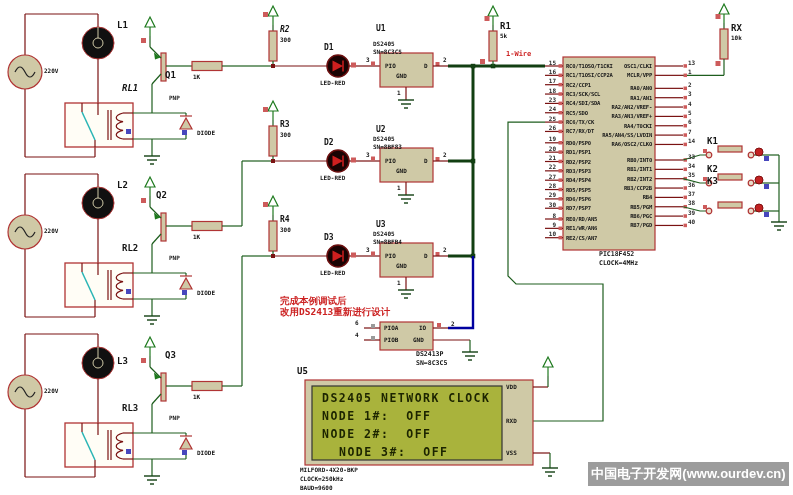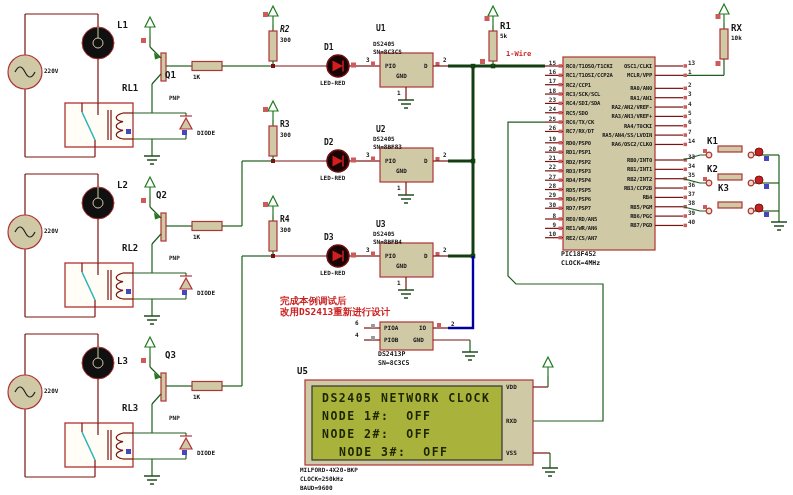--- a/index.html
+++ b/index.html
@@ -2,21 +2,21 @@
 <html style="--wr: #7a1212; --wg: #1e5e1e; --bus: #123f12; --wb: #0000a0; --comp: #b03434; --tan: #cfc9a6; --cyan: #2ab5b5; --pwr: #1e7a1e; --pred: #cd5b5b; --pblue: #4747bd; --lcd: #a9b33c; --notered: #cc2222; --wmbg: #9c9c9c;"><head>
 <meta charset="utf-8">
 <style>
   html,body{margin:0;padding:0;background:#fff;}
   #stage{position:relative;width:793px;height:495px;background:#fff;overflow:hidden;
          font-family:"DejaVu Sans Mono",monospace;}
   #stage svg{position:absolute;left:0;top:0;}
   .lbl{position:absolute;color:#141414;white-space:pre;line-height:1.05;}
   .lb9{font:bold 9px "DejaVu Sans Mono",monospace;}
   .lb8{font:bold 8px "DejaVu Sans Mono",monospace;}
-  .lb65{font:bold 6.5px "DejaVu Sans Mono",monospace;}
+  .lb65{font:bold 6.5px "DejaVu Sans Mono",monospace;margin-left:38px;}
   .lb6{font:bold 6px "DejaVu Sans Mono",monospace;}
   .pnum{font:bold 6px "DejaVu Sans Mono",monospace;color:#2b2b2b;}
   .pname{font:bold 5.5px "DejaVu Sans Mono",monospace;color:#1a1a1a;letter-spacing:-0.2px;}
   .lred{font:bold 9.5px "DejaVu Sans Mono",monospace;color:var(--notered);}
   .lbus{font:bold 7px "DejaVu Sans Mono",monospace;color:var(--notered);}
   .lcdline{font:bold 11.5px "DejaVu Sans Mono",monospace;color:#1c2400;letter-spacing:1.5px;}
   .wm{position:absolute;left:588px;top:462px;width:201px;height:24px;background:var(--wmbg);
       color:#fff;font:bold 13px "Liberation Sans",sans-serif;line-height:24px;text-align:center;}
   .ralign{text-align:right;}
   
@@ -280,21 +280,21 @@
     <line class="wr" x1="533" y1="453" x2="550" y2="453"></line>
     <line class="wg" x1="550" y1="453" x2="550" y2="468"></line>
   </g>
   <use href="#sym-pwr" transform="translate(548,360)"></use>
   <use href="#sym-gnd" transform="translate(550,468)"></use>
 </svg>
 
 <div id="labels">
       <div class="lbl lb9" style="left: 117px; top: 20px;">L1</div>
       <div class="lbl lb9" style="left: 165px; top: 30px; margin-top: 40px;">Q1</div>
-      <div class="lbl lb9" style="left: 122px; top: 83px;">RL1</div>
+      <div class="lbl lb9" style="left: 122px; top: 83px; font-style: italic;">RL1</div>
       <div class="lbl lb6" style="left: 44px; top: 67px;">220V</div>
       <div class="lbl lb6" style="left: 193px; top: 73px;">1K</div>
       <div class="lbl lb6" style="left: 169px; top: 94px;">PNP</div>
       <div class="lbl lb6" style="left: 197px; top: 129px;">DIODE</div>
       <div class="lbl lb9" style="left: 117px; top: 180px;">L2</div>
       <div class="lbl lb9" style="left: 156px; top: 190px;">Q2</div>
       <div class="lbl lb9" style="left: 122px; top: 243px;">RL2</div>
       <div class="lbl lb6" style="left: 44px; top: 227px;">220V</div>
       <div class="lbl lb6" style="left: 193px; top: 233px;">1K</div>
       <div class="lbl lb6" style="left: 169px; top: 254px;">PNP</div>
@@ -340,21 +340,21 @@
       <div class="lbl lb6" style="left: 373px; top: 230px;">DS2405</div>
       <div class="lbl lb6" style="left: 373px; top: 238px;">SN=8BFB4</div>
       <div class="lbl lb6" style="left: 385px; top: 252px;">PIO</div>
       <div class="lbl lb6" style="left: 424px; top: 252px;">D</div>
       <div class="lbl lb6" style="left: 396px; top: 262px;">GND</div>
       <div class="lbl lb6" style="left: 366px; top: 246px;">3</div>
       <div class="lbl lb6" style="left: 443px; top: 246px;">2</div>
       <div class="lbl lb6" style="left: 397px; top: 279px;">1</div>
       <div class="lbl lb9" style="left: 707px; top: 136px;">K1</div>
       <div class="lbl lb9" style="left: 707px; top: 164px;">K2</div>
-      <div class="lbl lb9" style="left: 707px; top: 183px; margin-left: 11px;">K3</div>
+      <div class="lbl lb9" style="left: 707px; top: 176px;">K3</div>
       <div class="lbl lb9" style="left: 500px; top: 21px;">R1</div>
       <div class="lbl lb6" style="left: 500px; top: 32px;">5k</div>
       <div class="lbl lb9" style="left: 731px; top: 23px;">RX</div>
       <div class="lbl lb6" style="left: 731px; top: 34px;">10k</div>
       <div class="lbl lbus" style="left: 506px; top: 50px;">1-Wire</div>
       <div class="lbl lb65" style="left: 561px; top: 250px;">PIC18F452</div>
       <div class="lbl lb65" style="left: 561px; top: 259px;">CLOCK=4MHz</div>
       <div class="lbl lb65" style="left: 378px; top: 350px;">DS2413P</div>
       <div class="lbl lb65" style="left: 378px; top: 359px;">SN=8C3C5</div>
       <div class="lbl lb6" style="left: 384px; top: 324px;">PIOA</div>
@@ -443,13 +443,14 @@
       <div class="lbl pname ralign" style="left: 567px; top: 185.05px; width: 85px;">RB3/CCP2B</div>
       <div class="lbl pnum" style="left: 688px; top: 189.9px;">37</div>
       <div class="lbl pname ralign" style="left: 567px; top: 194.4px; width: 85px;">RB4</div>
       <div class="lbl pnum" style="left: 688px; top: 199.25px;">38</div>
       <div class="lbl pname ralign" style="left: 567px; top: 203.75px; width: 85px;">RB5/PGM</div>
       <div class="lbl pnum" style="left: 688px; top: 208.6px;">39</div>
       <div class="lbl pname ralign" style="left: 567px; top: 213.1px; width: 85px;">RB6/PGC</div>
       <div class="lbl pnum" style="left: 688px; top: 217.95px;">40</div>
       <div class="lbl pname ralign" style="left: 567px; top: 222.45px; width: 85px;">RB7/PGD</div>
     </div>
+<div class="wm">中国电子开发网(www.ourdev.cn)</div>
 </div>
 
 </body></html>

